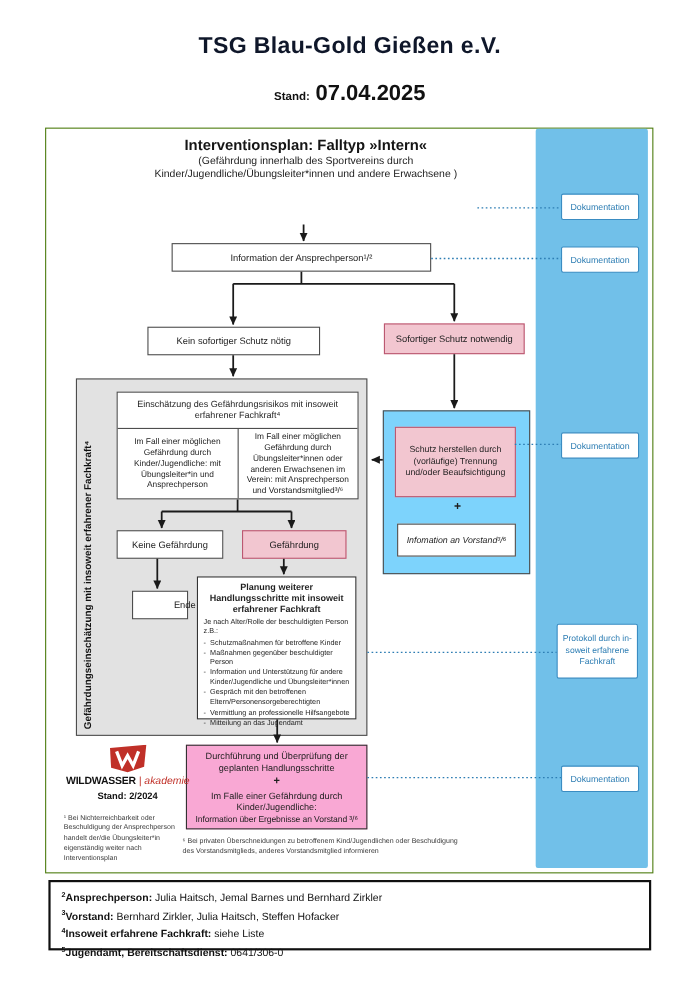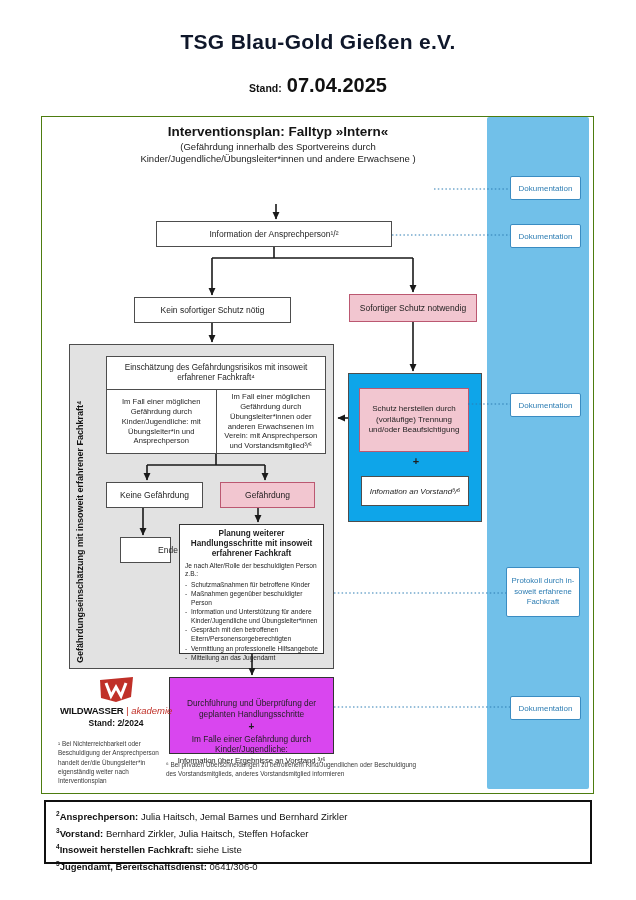--- a/index.html
+++ b/index.html
@@ -49,34 +49,34 @@
   .planbox { position:absolute; left:137px; top:407px; width:145px; height:130px;
     background:#fff; border:1.2px solid #333; box-sizing:border-box;
     padding:4px 5px; text-align:left; z-index:2; }
   .planbox .ptitle { text-align:center; font-weight:bold; font-size:8.2px;
     line-height:1.2; margin-bottom:3px; }
   .planbox .pintro { font-size:6.6px; line-height:1.3; margin-bottom:2px; }
   .bullet-item { font-size:6.6px; line-height:1.3; padding-left:6px; position:relative; margin-bottom:1px; }
   .bullet-item::before { content:"-"; position:absolute; left:0; top:0; }
   
   .ibox { position:absolute; left:306px; top:256px; width:134px; height:149px;
-    background:#0ea5e9; border:1px solid #4d4d4d; box-sizing:border-box; z-index:2; }
+    background:#7dd3fc; border:1px solid #4d4d4d; box-sizing:border-box; z-index:2; }
   .ibox .ipink { position:absolute; left:10px; top:14px; width:110px; height:64px;
     display:flex; align-items:center; justify-content:center; text-align:center;
     font-size:8px; line-height:1.35; background:#F2C6D0; border:1.5px solid #BB5871;
     box-sizing:border-box; padding:2px; }
   .ibox .iplus { position:absolute; left:0; top:81px; width:134px; text-align:center;
     font-size:11px; font-weight:bold; }
   .ibox .iinfo { position:absolute; left:12px; top:102px; width:108px; height:30px;
     display:flex; align-items:center; justify-content:center; text-align:center;
     font-size:8px; background:#fff; border:1px solid #4d4d4d; box-sizing:border-box;font-style:italic; }
   
   .jbox { position:absolute; left:127px; top:560px; width:165px; height:77px;
-    background:#d946ef; border:1.2px solid #333; box-sizing:border-box; text-align:center;
-    padding:20px 2px; z-index:2; }
+    background:#f9a8d4; border:1.2px solid #333; box-sizing:border-box; text-align:center;
+    padding:4px 2px; z-index:2; }
   .jbox .j1 { font-size:8.3px; line-height:1.3; }
   .jbox .jplus { font-size:10px; font-weight:bold; line-height:1.2; margin:1px 0; }
   .jbox .j2 { font-size:8.3px; line-height:1.3; }
   .jbox .j3 { font-size:7.8px; letter-spacing:-0.1px; margin-top:1px; }
   
   .dok { position:absolute; left:468px; width:69px; height:22px; background:#fff;
     border:1px solid #3A8CC2; border-radius:2px; color:#2D7DB3; font-size:8px;
     display:flex; align-items:center; justify-content:center; z-index:3; }
   .protokoll { position:absolute; left:464px; top:450px; width:74px; height:50px;
     background:#fff; border:1px solid #3A8CC2; border-radius:2px; color:#2D7DB3;
@@ -222,17 +222,17 @@
         <path d="M292,476 L464,476"></path>
         <path d="M292,590 L468,590"></path>
       </g>
     </svg>
 
   </div>
 
   <div class="footerbox">
       <div class="fline"><sup>2</sup><b>Ansprechperson:</b><span> Julia Haitsch, Jemal Barnes und Bernhard Zirkler</span></div>
       <div class="fline"><sup>3</sup><b>Vorstand:</b><span> Bernhard Zirkler, Julia Haitsch, Steffen Hofacker</span></div>
-      <div class="fline"><sup>4</sup><b>Insoweit herstellen Fachkraft:</b><span> siehe Liste</span></div>
+      <div class="fline"><sup>4</sup><b>Insoweit erfahrene Fachkraft:</b><span> siehe Liste</span></div>
       <div class="fline"><sup>5</sup><b>Jugendamt, Bereitschaftsdienst:</b><span> 0641/306-0</span></div>
     </div>
 
 </div>
 
 </body></html>

